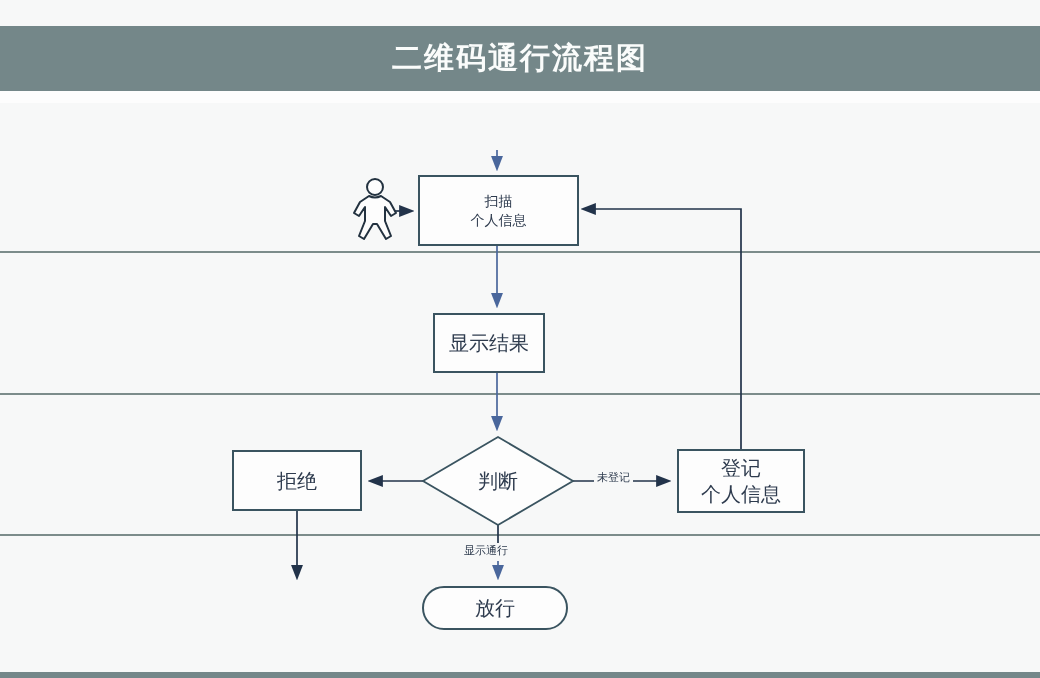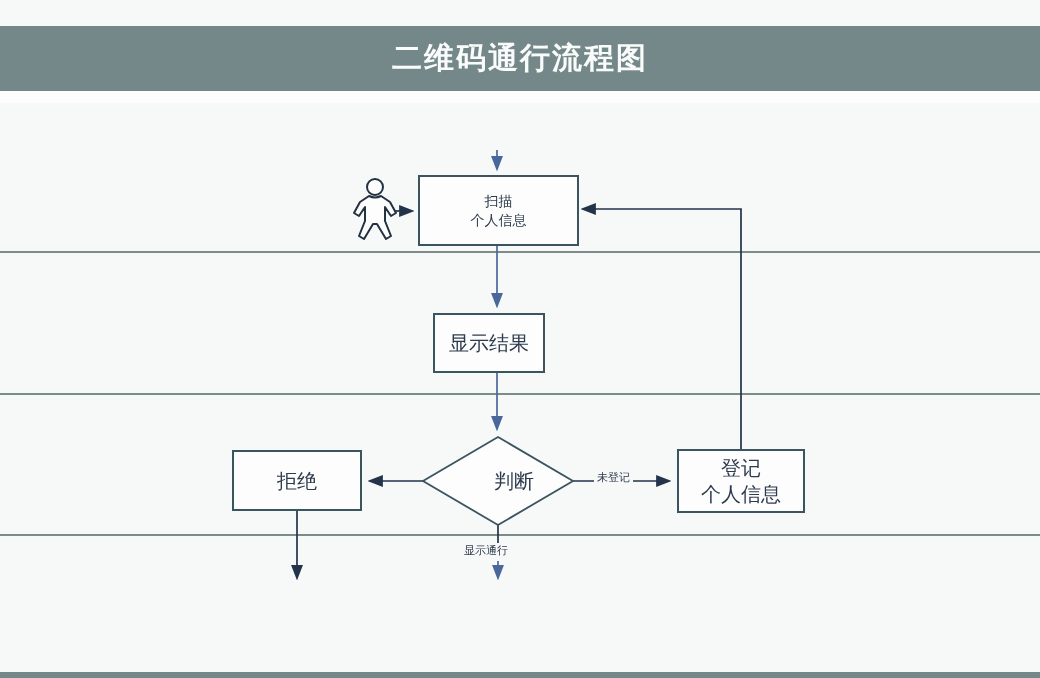--- a/index.html
+++ b/index.html
@@ -55,21 +55,21 @@
   }
   .terminator{border-radius:24px;}
   .node-start{left:425px;top:103px;width:145px;height:47px;}
   .node-scan{left:418px;top:175px;width:161px;height:71px;font-size:14px;}
   .node-display{left:433px;top:313px;width:112px;height:60px;}
   .node-reject{left:232px;top:450px;width:130px;height:61px;}
   .node-register{left:677px;top:449px;width:128px;height:64px;}
   .node-nopass{left:222px;top:586px;width:148px;height:44px;}
   .node-pass{left:422px;top:586px;width:146px;height:44px;}
   .diamond-label{
-    position:absolute;z-index:2;left:464px;top:467px;width:100px;height:28px;
+    position:absolute;z-index:2;left:448px;top:467px;width:100px;height:28px;
     display:flex;align-items:center;justify-content:center;
     color:var(--node-text);font-size:20px;
   }
   .edge-label{
     position:absolute;z-index:3;background:var(--background);
     color:var(--node-text);font-size:11px;padding:0 3px;white-space:nowrap;
   }
   .lbl-unregistered{left:594px;top:470px;}
   .lbl-showpass{left:461px;top:543px;text-align:center;}
 </style>
@@ -133,18 +133,21 @@
   <div class="node node-register">
     <span>登记</span>
     <span>个人信息</span>
   </div>
 
   <div class="node node-reject">
     <span>拒绝</span>
   </div>
 
 
+  <div class="node terminator node-pass">
+    <span>放行</span>
+  </div>
 
   <div class="edge-label lbl-unregistered">未登记</div>
   <div class="edge-label lbl-showpass">显示通行</div>
 
   <div class="footer"></div>
 </div>
 
 </body></html>

